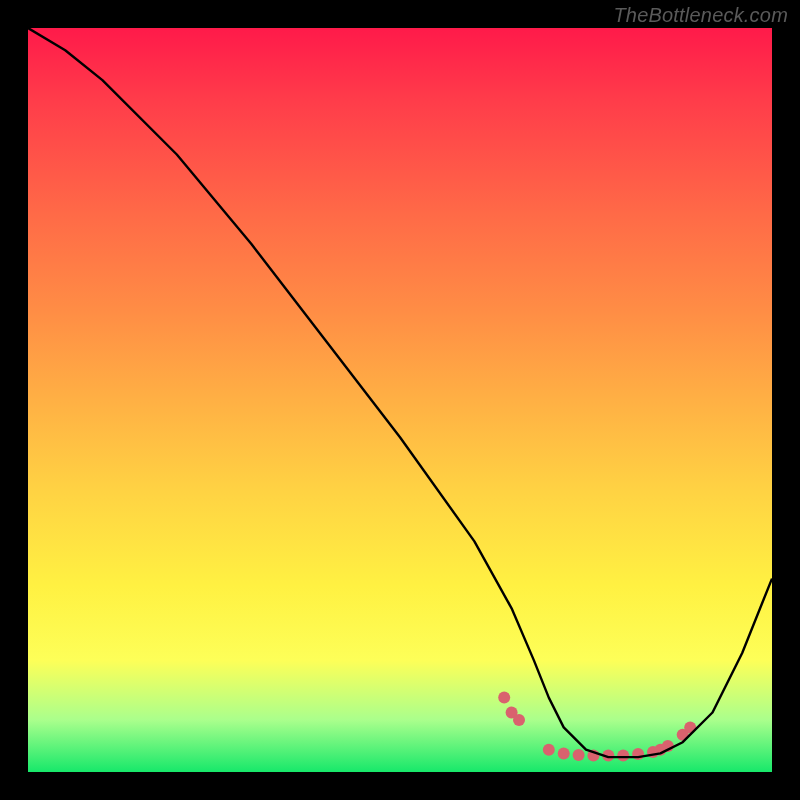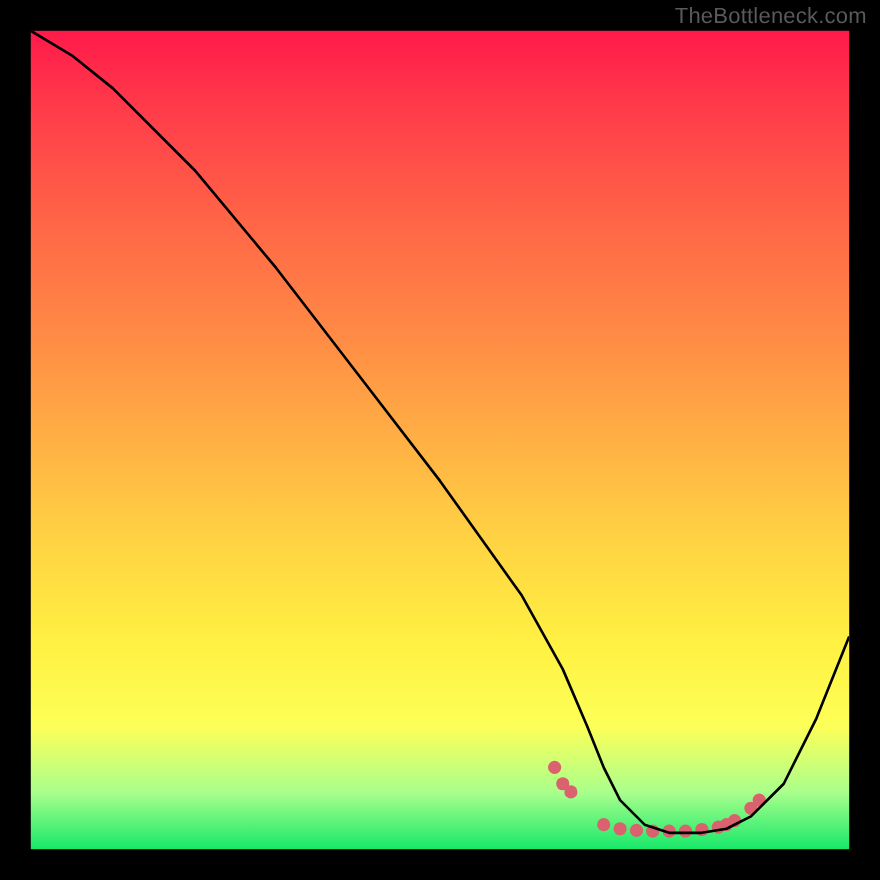--- a/index.html
+++ b/index.html
@@ -19,20 +19,21 @@
   }
   .watermark {
     position: absolute;
     top: 4px;
     right: 12px;
     color: #5a5a5a;
     font-size: 20px;
     font-weight: 500;
     z-index: 5;
     letter-spacing: 0.2px;
+    font-style: italic;
   }
   .plot-frame {
     position: absolute;
     left: 28px;
     top: 28px;
     width: 744px;
     height: 744px;
     background: linear-gradient(to bottom,
       #ff1a4a 0%,
       #ff3d4a 10%,

